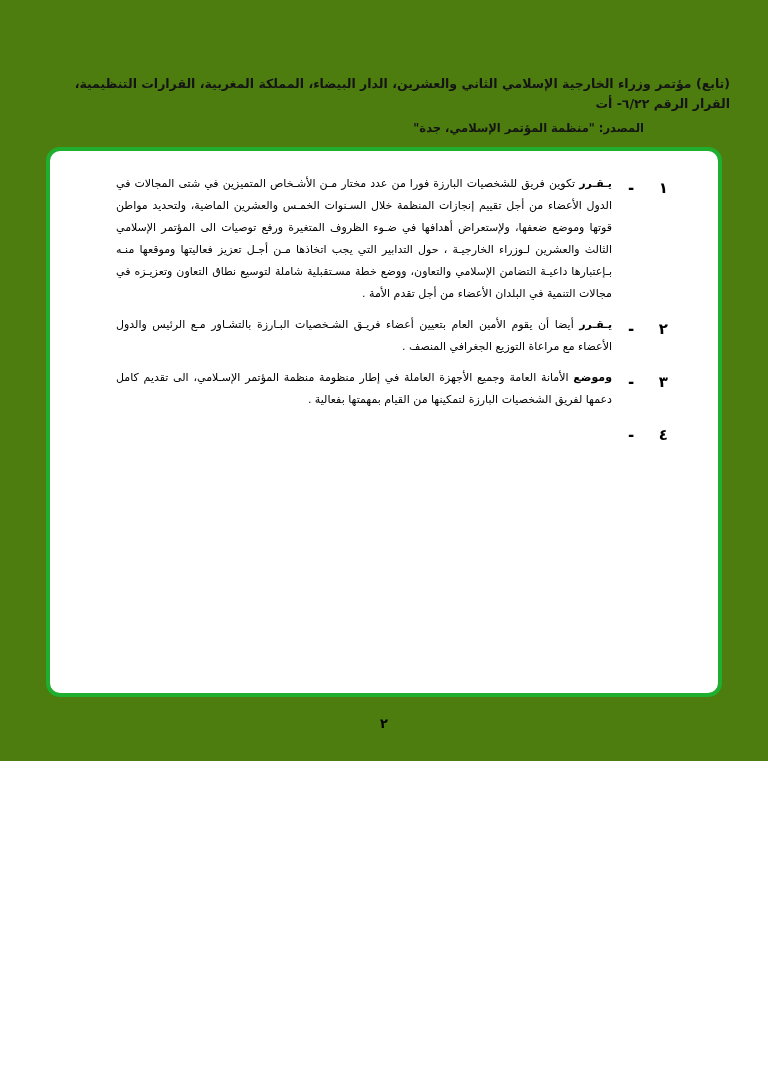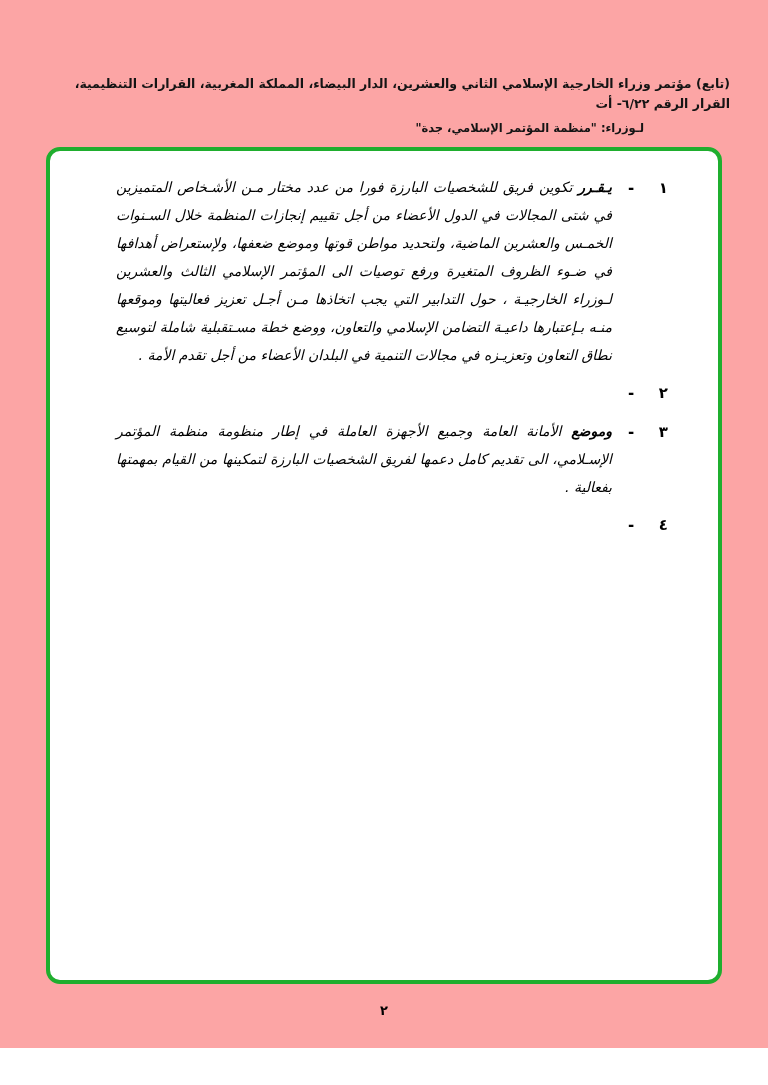--- a/index.html
+++ b/index.html
@@ -4,22 +4,22 @@
 <style>
   html, body {
     margin: 0;
     padding: 0;
     background: #ffffff;
     font-family: "DejaVu Sans", sans-serif;
   }
   .page {
     position: relative;
     width: 768px;
-    height: 1048px;
-    background: #fca5a5;
+    height: 761px;
+    background: #4d7c0f;
     overflow: hidden;
     direction: rtl;
   }
   .header {
     position: absolute;
     top: 74px;
     right: 38px;
     left: 38px;
     text-align: right;
     color: #141414;
@@ -58,25 +58,24 @@
     display: flex;
     justify-content: space-between;
     align-items: flex-start;
     font-size: 15px;
     font-weight: bold;
     line-height: 2.0;
     color: #000;
   }
   .item-text {
     flex: 1;
-    font-size: 14px;
+    font-size: 11px;
     line-height: 2.0;
     text-align: justify;
     color: #000;
-    font-style: italic;
   }
   .lead {
     font-weight: bold;
   }
   .footer {
     position: absolute;
     bottom: 30px;
     left: 0;
     right: 0;
     text-align: center;
@@ -86,21 +85,21 @@
   }
 </style>
 </head>
 <body>
 
 <div class="page">
 
   <div class="header">
     <div class="header-line1">(تابع) مؤتمر وزراء الخارجية الإسلامي الثاني والعشرين، الدار البيضاء، المملكة المغربية، القرارات التنظيمية، القرار الرقم ٦/٢٢- أت</div>
     <div class="header-line2">
-      <span>لـوزراء:</span>
+      <span>المصدر:</span>
       <span>"منظمة المؤتمر الإسلامي، جدة"</span>
     </div>
   </div>
 
   <div class="content-box">
 
     <div class="item">
       <div class="item-num">
         <span>١</span>
         <span>-</span>
@@ -108,20 +107,24 @@
       <div class="item-text">
         <span class="lead">يـقـرر</span>
         <span>تكوين فريق للشخصيات البارزة فورا من عدد مختار مـن الأشـخاص المتميزين في شتى المجالات في الدول الأعضاء من أجل تقييم إنجازات المنظمة خلال السـنوات الخمـس والعشرين الماضية، ولتحديد مواطن قوتها وموضع ضعفها، ولإستعراض أهدافها في ضـوء الظروف المتغيرة ورفع توصيات الى المؤتمر الإسلامي الثالث والعشرين لـوزراء الخارجيـة ، حول التدابير التي يجب اتخاذها مـن أجـل تعزيز فعاليتها وموقعها منـه بـإعتبارها داعيـة التضامن الإسلامي والتعاون، ووضع خطة مسـتقبلية شاملة لتوسيع نطاق التعاون وتعزيـزه في مجالات التنمية في البلدان الأعضاء من أجل تقدم الأمة .</span>
       </div>
     </div>
 
     <div class="item">
       <div class="item-num">
         <span>٢</span>
         <span>-</span>
+      </div>
+      <div class="item-text">
+        <span class="lead">يـقـرر</span>
+        <span>أيضا أن يقوم الأمين العام بتعيين أعضاء فريـق الشـخصيات البـارزة بالتشـاور مـع الرئيس والدول الأعضاء مع مراعاة التوزيع الجغرافي المنصف .</span>
       </div>
     </div>
 
     <div class="item">
       <div class="item-num">
         <span>٣</span>
         <span>-</span>
       </div>
       <div class="item-text">
         <span class="lead">وموضع</span>

